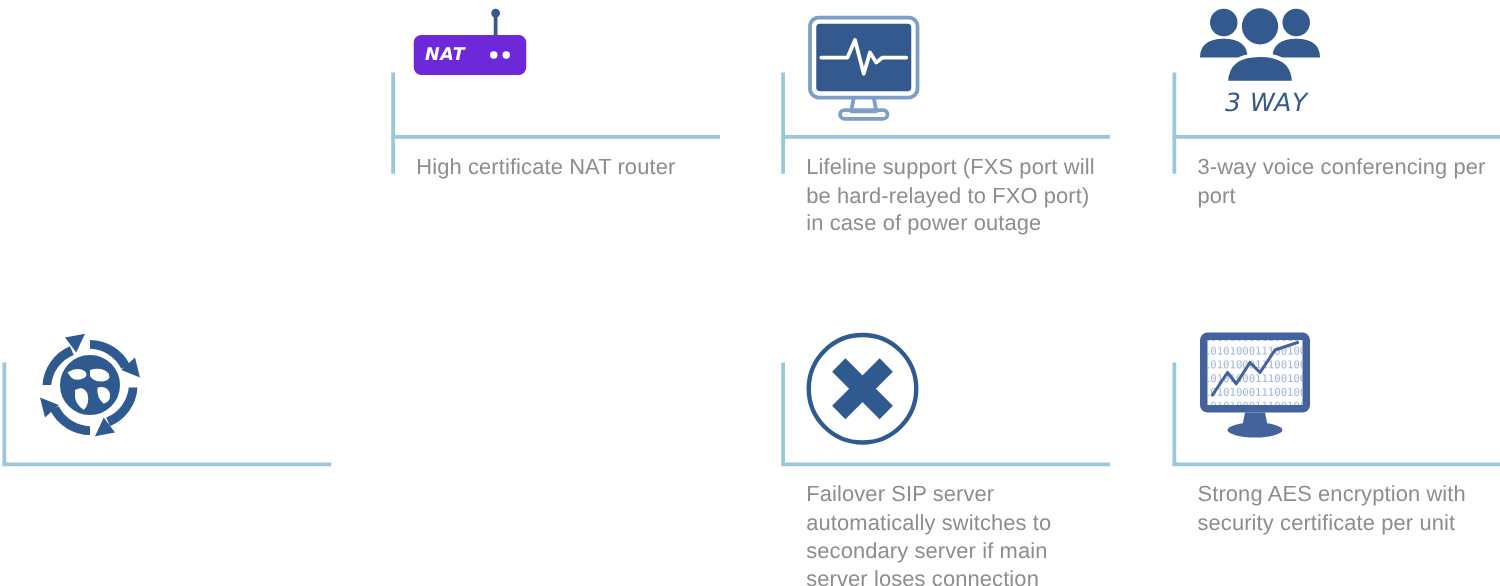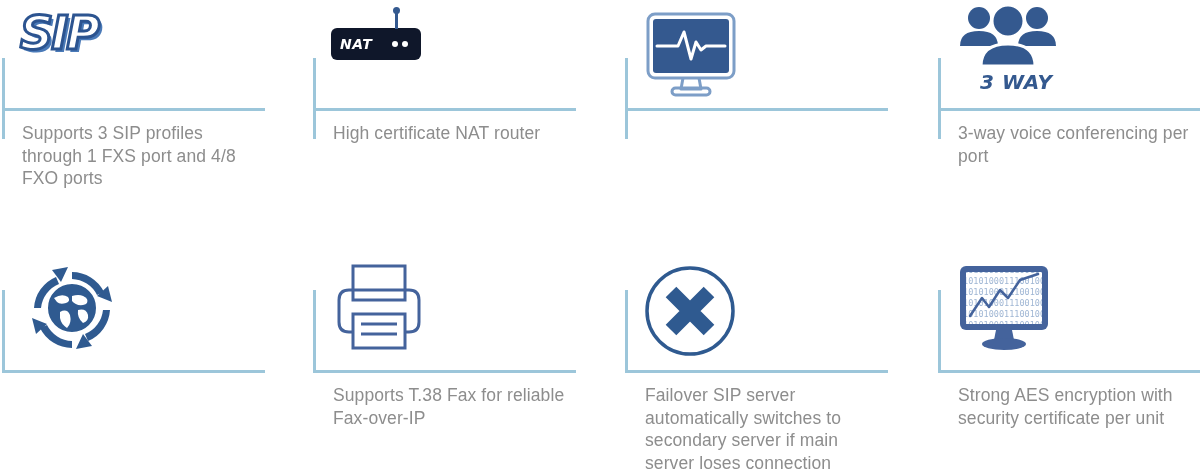--- a/index.html
+++ b/index.html
@@ -86,21 +86,21 @@
     line-height: 1;
     padding-top: 10px;
   }
 
   
   .nat-box {
     position: relative;
     margin-top: 28px;
     width: 90px;
     height: 32px;
-    background: #0f172a;
+    background: #6d28d9;
     border-radius: 6px;
     display: flex;
     align-items: center;
   }
   .nat-label {
     font-family: "DejaVu Sans", sans-serif;
     color: #fff;
     font-weight: bold;
     font-style: italic;
     font-size: 14px;
@@ -123,44 +123,36 @@
     left: -2px; top: -4px;
     width: 7px; height: 7px;
     background: #34598f;
     border-radius: 50%;
   }
 
   
   .threeway { text-align: left; padding-top: 4px; }
   .threeway-label {
     font-family: "DejaVu Sans", sans-serif;
-    font-weight: bold;
+    font-weight: normal;
     font-style: italic;
     font-size: 20px;
     color: #34598f;
     letter-spacing: 0.5px;
     margin-top: -4px;
     margin-left: 24px;
   }
 
   svg { display: block; }
 </style>
 </head>
 <body>
 
 <div class="grid">
 
-  <div class="cell r1 c1">
-    <div class="vrule"></div>
-    <div class="hrule"></div>
-    <div class="icon-wrap">
-      <div class="sip-logo">SIP</div>
-    </div>
-    <div class="caption">Supports 3 SIP profiles through 1 FXS port and 4/8 FXO ports</div>
-  </div>
 
   <div class="cell r1 c2">
     <div class="vrule"></div>
     <div class="hrule"></div>
     <div class="icon-wrap">
       <div class="nat-box">
         <span class="nat-antenna"></span>
         <span class="nat-label">NAT</span>
         <span class="nat-dots">
             <i></i>
@@ -176,20 +168,21 @@
     <div class="hrule"></div>
     <div class="icon-wrap">
       <svg width="96" height="88" viewBox="0 0 96 88" style="margin-top:12px">
         <rect x="5" y="2" width="86" height="64" rx="7" fill="none" stroke="#7d9ec7" stroke-width="3"></rect>
         <rect x="10" y="7" width="76" height="54" rx="3" fill="#34598f"></rect>
         <path d="M14 34 H30 L35 34 L41 20 L48 47 L53 30 L58 38 L63 34 H82" fill="none" stroke="#ffffff" stroke-width="3" stroke-linejoin="round" stroke-linecap="round"></path>
         <path d="M40 66 L38 77 H58 L56 66" fill="none" stroke="#7d9ec7" stroke-width="3" stroke-linejoin="round"></path>
         <rect x="29" y="76" width="38" height="7" rx="3.5" fill="none" stroke="#7d9ec7" stroke-width="3"></rect>
       </svg>
     </div>
+    <div class="caption">Lifeline support (FXS port will be hard-relayed to FXO port) in case of power outage</div>
   </div>
 
   <div class="cell r1 c4">
     <div class="vrule"></div>
     <div class="hrule"></div>
     <div class="icon-wrap">
       <div class="threeway">
         <svg width="104" height="70" viewBox="0 0 104 70">
 
           <circle cx="23" cy="14" r="11" fill="#34598f"></circle>
@@ -228,39 +221,20 @@
           <path d="M72 88 l-16 3 l7 -15 z" fill="#2f5a90"></path>
           <path d="M52 90 a36 36 0 0 1 -32 -20 l7 -3 a29 29 0 0 0 25 16 z" fill="#2f5a90"></path>
           <path d="M16 76 l-4 -16 l15 6 z" fill="#2f5a90"></path>
           <path d="M14 50 a36 36 0 0 1 22 -31 l3 7 a29 29 0 0 0 -18 24 z" fill="#2f5a90"></path>
           <path d="M32 12 l16 -3 l-7 15 z" fill="#2f5a90"></path>
         </g>
       </svg>
     </div>
   </div>
 
-  <div class="cell r2 c2">
-    <div class="vrule"></div>
-    <div class="hrule"></div>
-    <div class="icon-wrap">
-      <svg width="96" height="92" viewBox="0 0 96 92" style="margin-top:4px">
-        <g fill="none" stroke="#44639c" stroke-width="3">
-
-          <rect x="22" y="4" width="52" height="34"></rect>
-
-          <path d="M8 38 q0 -10 10 -10 h60 q10 0 10 10 v22 q0 10 -10 10 h-60 q-10 0 -10 -10 z"></path>
-
-          <rect x="22" y="52" width="52" height="34" fill="#ffffff"></rect>
-          <line x1="30" y1="62" x2="66" y2="62"></line>
-          <line x1="30" y1="72" x2="66" y2="72"></line>
-        </g>
-      </svg>
-    </div>
-    <div class="caption">Supports T.38 Fax for reliable Fax-over-IP</div>
-  </div>
 
   <div class="cell r2 c3">
     <div class="vrule"></div>
     <div class="hrule"></div>
     <div class="icon-wrap">
       <svg width="94" height="94" viewBox="0 0 94 94" style="margin-top:6px">
         <circle cx="47" cy="47" r="43" fill="none" stroke="#2f5a90" stroke-width="3.5"></circle>
         <path d="M28 28 L66 66 M66 28 L28 66" stroke="#2f5a90" stroke-width="15" stroke-linecap="butt"></path>
       </svg>
     </div>

